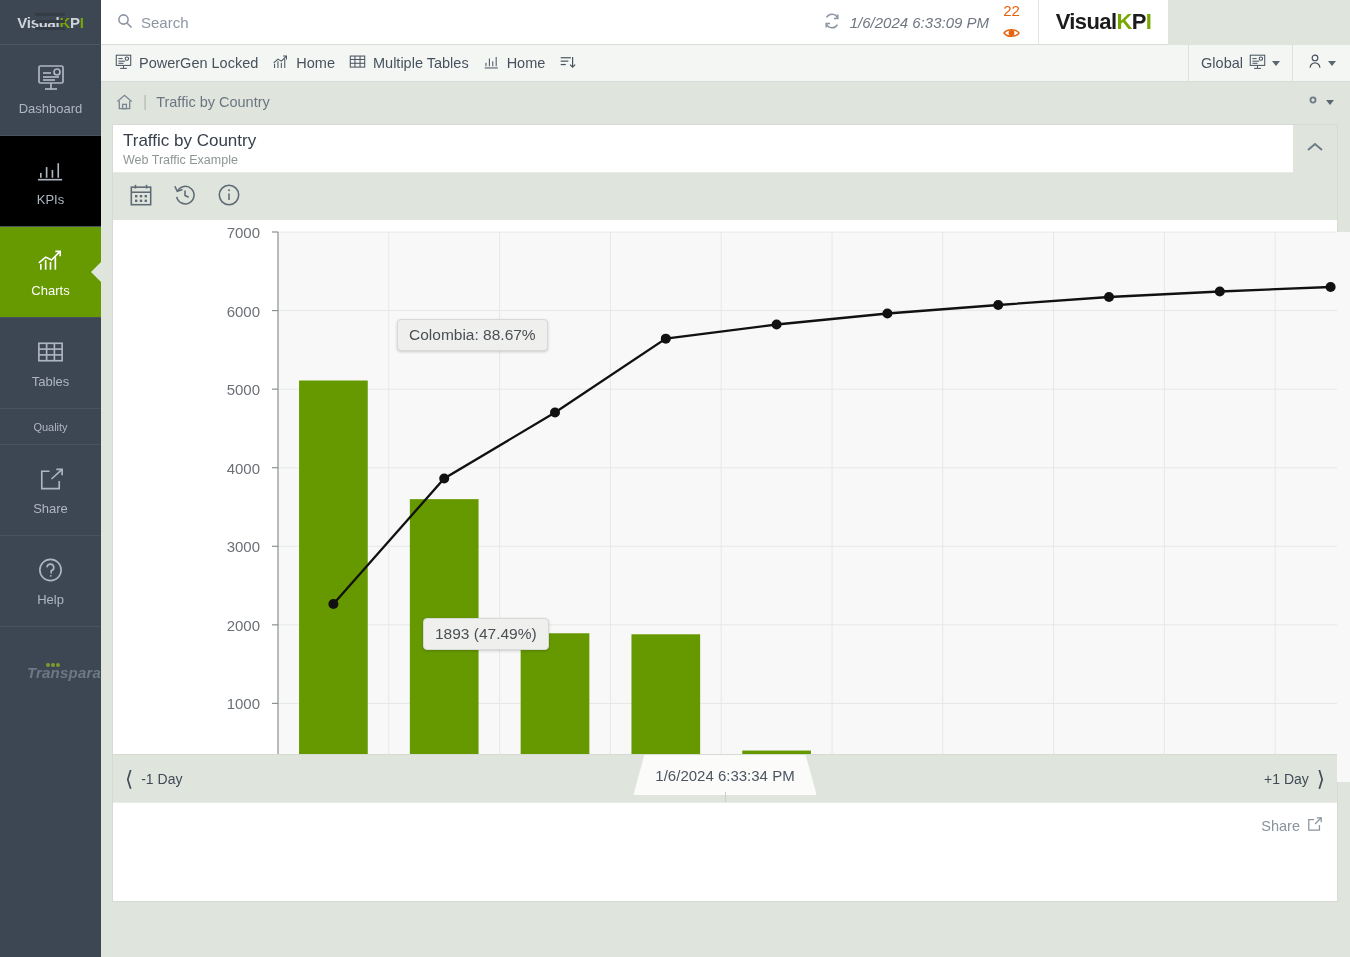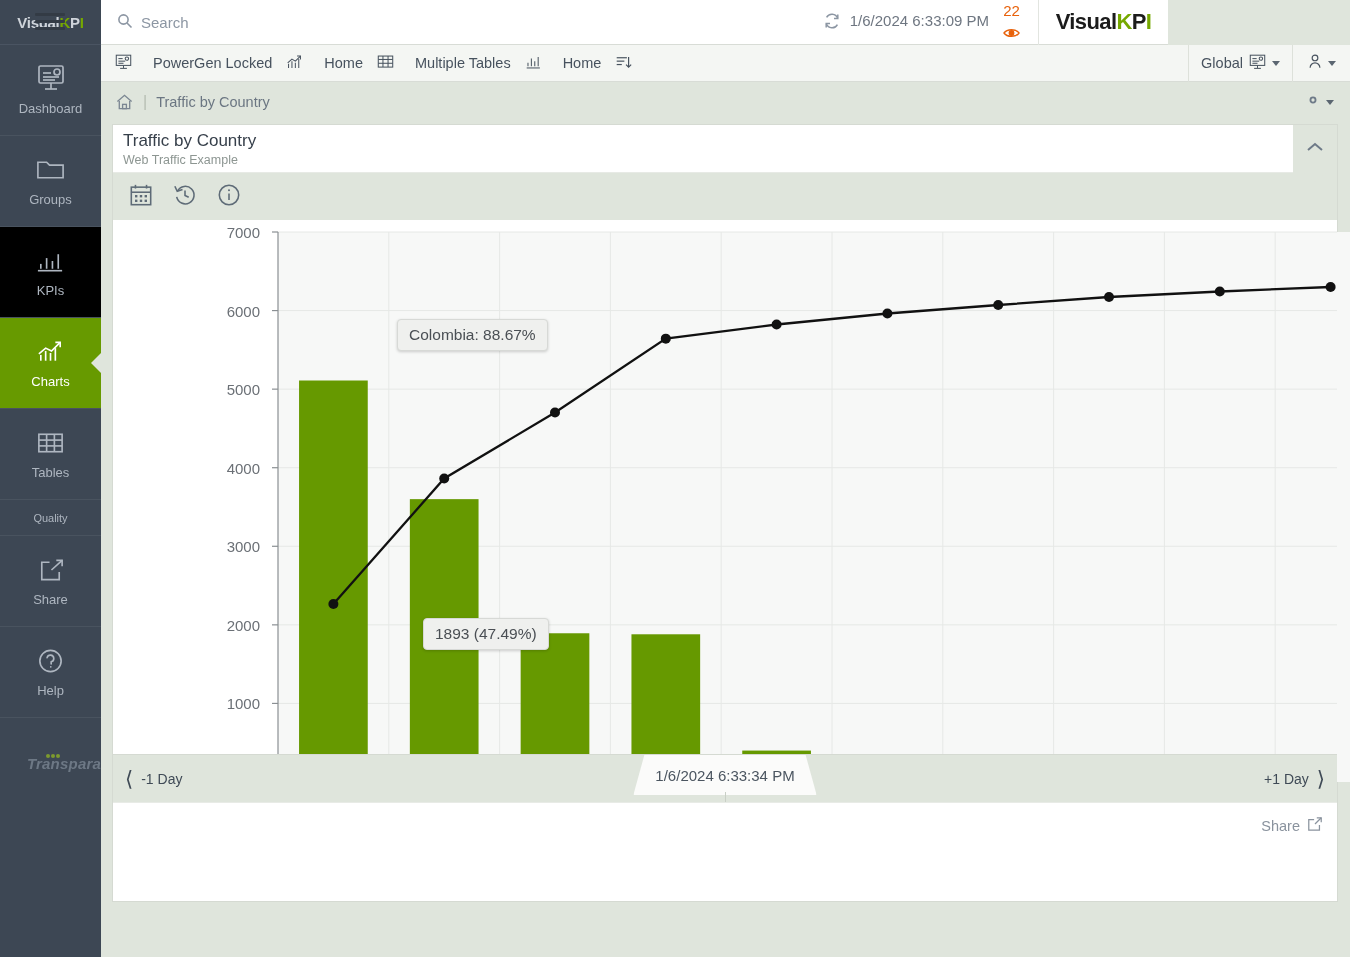--- a/index.html
+++ b/index.html
@@ -55,39 +55,39 @@
     background: #7d9a2e; margin-right: 1px; }
 
   
   .topbar {
     position: absolute; left: 101px; top: 0; width: 1067px; height: 45px;
     background: #fff; border-bottom: 1px solid #d8dcd6;
     display: flex; align-items: center;
   }
   .search-wrap { display: flex; align-items: center; gap: 8px; margin-left: 16px; color: #8c96a3; font-size: 15px; }
   .top-right { margin-left: auto; display: flex; align-items: center; height: 45px; }
-  .refresh-blk { display: flex; gap: 9px; color: #6e7681; font-size: 15px; }
+  .refresh-blk { display: flex; align-items: center; gap: 9px; color: #6e7681; font-size: 15px; font-style: italic; }
   .eye-count { color: #e8620c; font-size: 15px; margin-left: 14px; display:flex; align-items:center; gap:6px;flex-direction:column;}
   .brandbox {
     margin-left: 18px; width: 130px; height: 45px; border-left: 1px solid #e2e5e0;
     display: flex; align-items: center; justify-content: center;
   }
   .brand-big { font-size: 22px; font-weight: bold; letter-spacing: -0.6px; }
   .bb1 { color: #1c1c1c; } .bb2 { color: #76a800; } .bb3 { color: #1c1c1c; } .bb4 { color: #76a800; }
   .hamburger { width: 52px; display: flex; flex-direction: column; gap: 4px; align-items: center;
     position: absolute; left: 24px; top: 13px; }
   .hamburger span { display:block; width: 30px; height: 3px; background: #333b45; border-radius: 1px; }
 
   
   .navbar {
     position: absolute; left: 101px; top: 45px; width: 1249px; height: 37px;
     background: #f4f6f3; border-bottom: 1px solid #d8dcd6;
     display: flex; align-items: center; font-size: 14.5px; color: #47525e;
   }
-  .nav-item { display: flex; align-items: center; gap: 21px; margin-left: 14px; cursor: pointer; }
+  .nav-item { display: flex; align-items: center; gap: 7px; margin-left: 14px; cursor: pointer; }
   .nav-right { margin-left: auto; display: flex; align-items: center; height: 37px; }
   .nav-global { display: flex; align-items: center; gap: 6px; padding: 0 12px; height: 37px;
     border-left: 1px solid #dde1da; color: #47525e; }
   .nav-user { display: flex; align-items: center; gap: 5px; padding: 0 14px; height: 37px;
     border-left: 1px solid #dde1da; }
   .caret-dn { width: 0; height: 0; border-left: 4px solid transparent; border-right: 4px solid transparent;
     border-top: 5px solid #5b6671; }
 
   
   .crumbbar {
@@ -183,28 +183,20 @@
             <line x1="8" y1="9" x2="16" y2="9"></line>
             <line x1="8" y1="13" x2="24" y2="13"></line>
             <line x1="8" y1="16" x2="20" y2="16"></line>
             <line x1="16" y1="19" x2="16" y2="25"></line>
             <line x1="10" y1="25" x2="22" y2="25"></line>
           </svg>
       </span>
       <span>Dashboard</span>
     </div>
 
-    <div class="rail-item dim">
-      <span class="rail-ic">
-        <svg viewBox="0 0 32 26" width="31" height="26">
-            <path d="M3 5 h9 l3 3 h14 v13 h-26 z"></path>
-          </svg>
-      </span>
-      <span>Groups</span>
-    </div>
 
     <div class="rail-item dark">
       <span class="rail-ic">
         <svg viewBox="0 0 32 26" width="31" height="26">
             <line x1="6" y1="16" x2="6" y2="21"></line>
             <line x1="12" y1="10" x2="12" y2="21"></line>
             <line x1="18" y1="13" x2="18" y2="21"></line>
             <line x1="24" y1="6" x2="24" y2="21"></line>
             <line x1="3" y1="23" x2="28" y2="23"></line>
           </svg>

